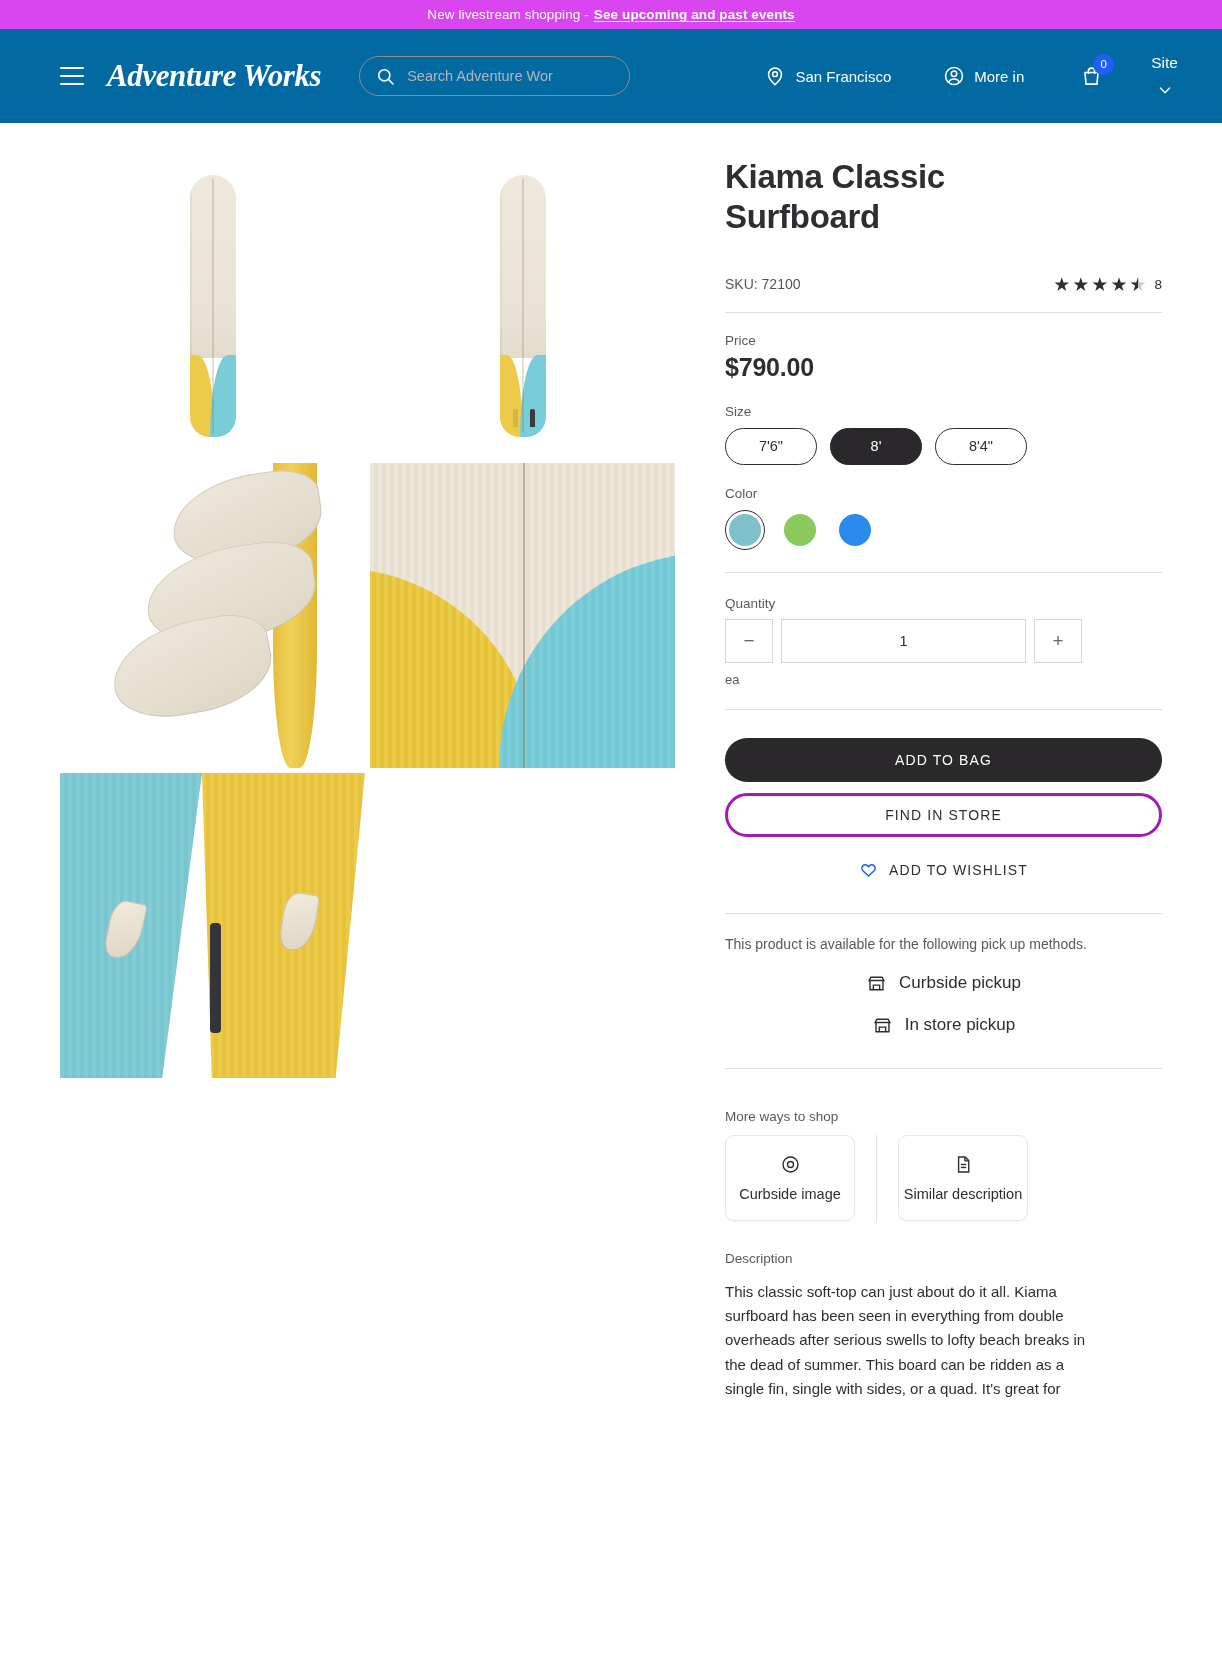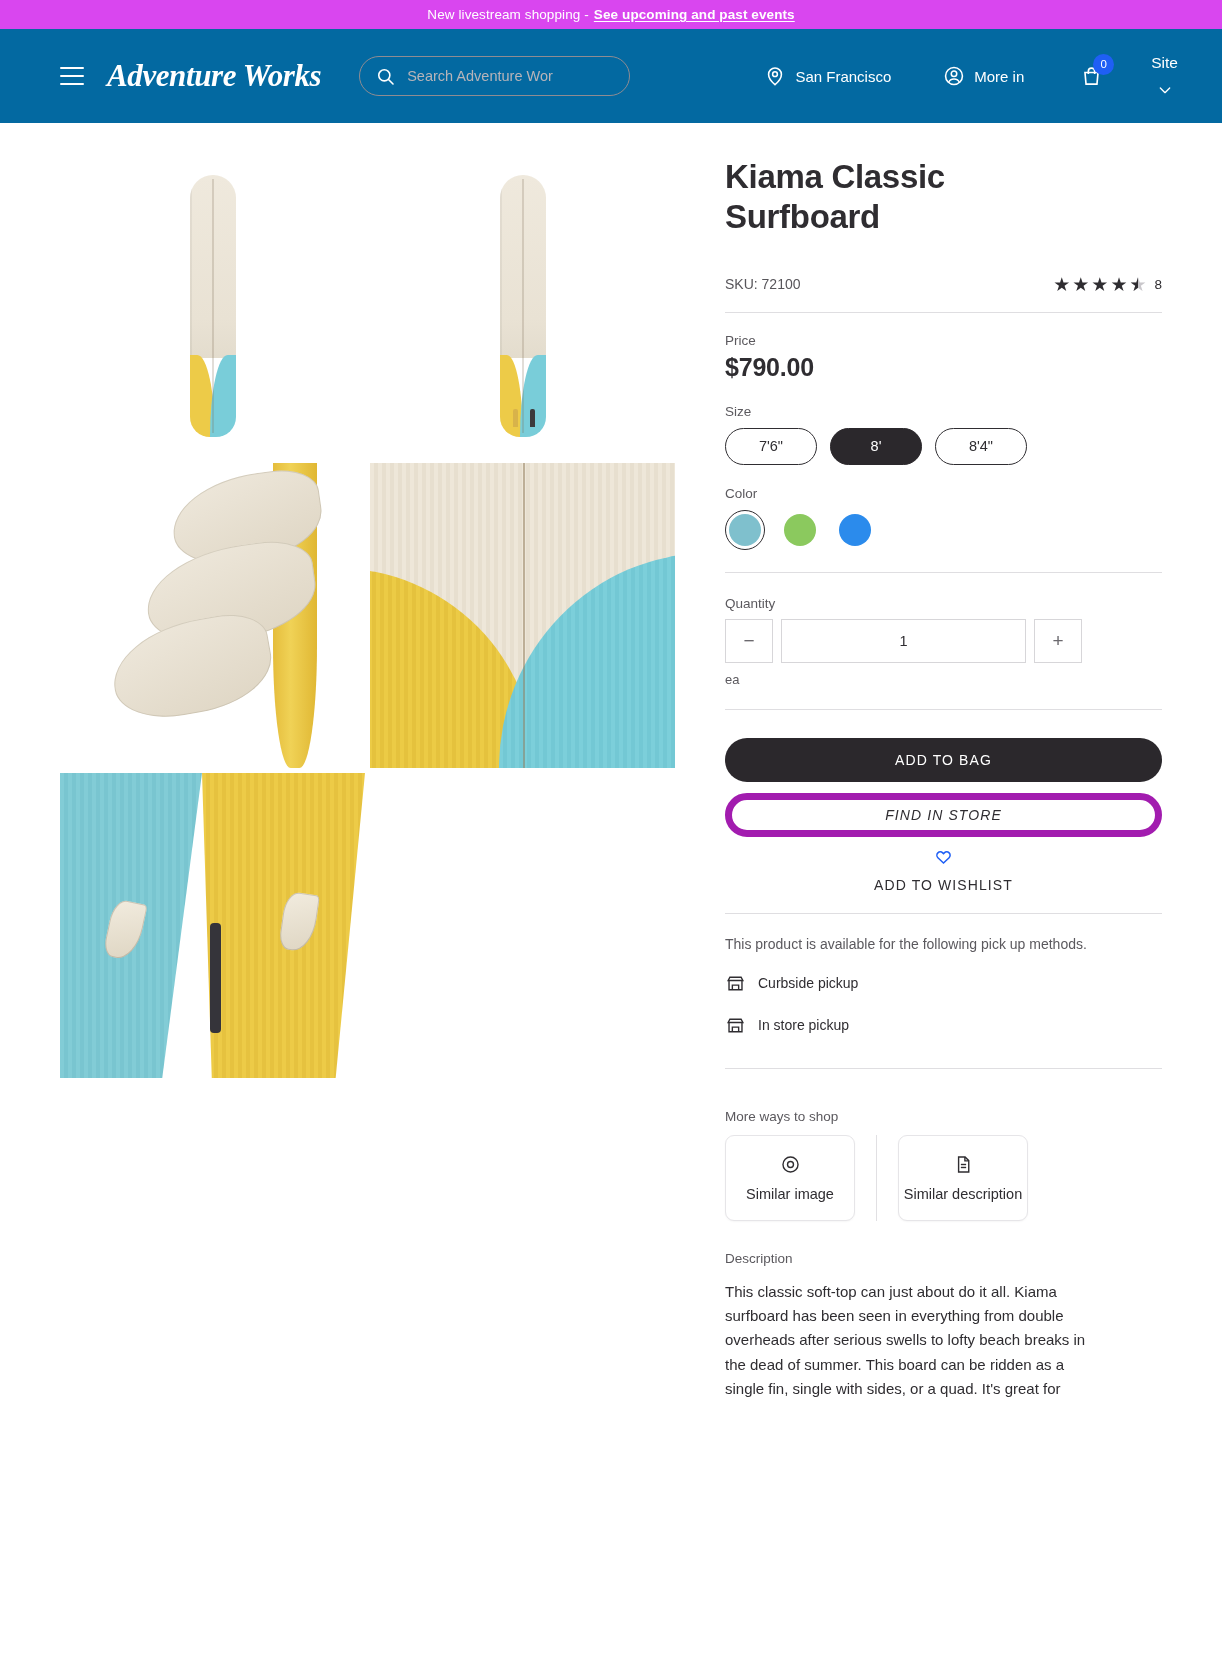--- a/index.html
+++ b/index.html
@@ -317,28 +317,28 @@
   }
   .uom { font-size: 13px; color: #5b595e; margin-top: 9px; }
 
   .actions { margin-top: 28px; display:flex; flex-direction: column; gap: 11px; }
   .btn {
     height: 44px; border-radius: 22px;
     display:flex; align-items:center; justify-content:center;
     font-size: 14px; letter-spacing: 1.1px; cursor: pointer;
   }
   .btn-primary { background:#2b282c; color:#fff; font-weight: normal; }
-  .btn-outline { background:#fff; border: 7px solid #a21caf; color:#2f2d31;font-style:italic; }
+  .btn-outline { background:#fff; border: 3px solid #a21caf; color:#2f2d31; }
   .wishlist {
     display:flex; align-items:center; justify-content:center; gap: 11px;
-    height: 38px; font-size: 14px; letter-spacing: 1.1px; cursor: pointer; margin-top: 3px; flex-direction: column;
+    height: 38px; font-size: 14px; letter-spacing: 1.1px; cursor: pointer; margin-top: 3px;
   }
 
   .pickup-note { font-size: 14px; color: #5b595e; margin-top: 22px; }
-  .pick-row { display:flex; align-items:center; gap: 12px; margin-top: 21px; font-size: 14px; }
+  .pick-row { display:flex; align-items:center; gap: 12px; margin-top: 21px; font-size: 17px; justify-content: center; }
 
   .mw-sec { margin-top: 40px; }
   .mw-cards { display:flex; align-items: stretch; gap: 0; margin-top: 11px; }
   .mw-card {
     width: 130px; height: 86px;
     border: 1px solid #e6e5e8;
     border-radius: 9px;
     background:#fff;
     display:flex; flex-direction: column; align-items:center; justify-content:center;
     gap: 11px;
@@ -591,21 +591,21 @@
       <div class="lbl">More ways to shop</div>
       <div class="mw-cards">
 
         <div class="mw-card">
           <span>
             <svg width="21" height="21" viewBox="0 0 24 24" fill="none" stroke="#2f2d31" stroke-width="1.6">
               <circle cx="12" cy="12" r="8.6"></circle>
               <circle cx="12" cy="12" r="3.4"></circle>
             </svg>
           </span>
-          <span>Similar image</span>
+          <span>Curbside image</span>
         </div>
 
         <div class="mw-div"></div>
 
         <div class="mw-card">
           <span>
             <svg width="21" height="21" viewBox="0 0 24 24" fill="none" stroke="#2f2d31" stroke-width="1.6">
               <path d="M6.4 3.4h7.4l4.2 4.2v13H6.4z"></path>
               <polyline points="13.6,3.4 13.6,7.8 18,7.8"></polyline>
               <line x1="9" y1="12" x2="15" y2="12"></line>

